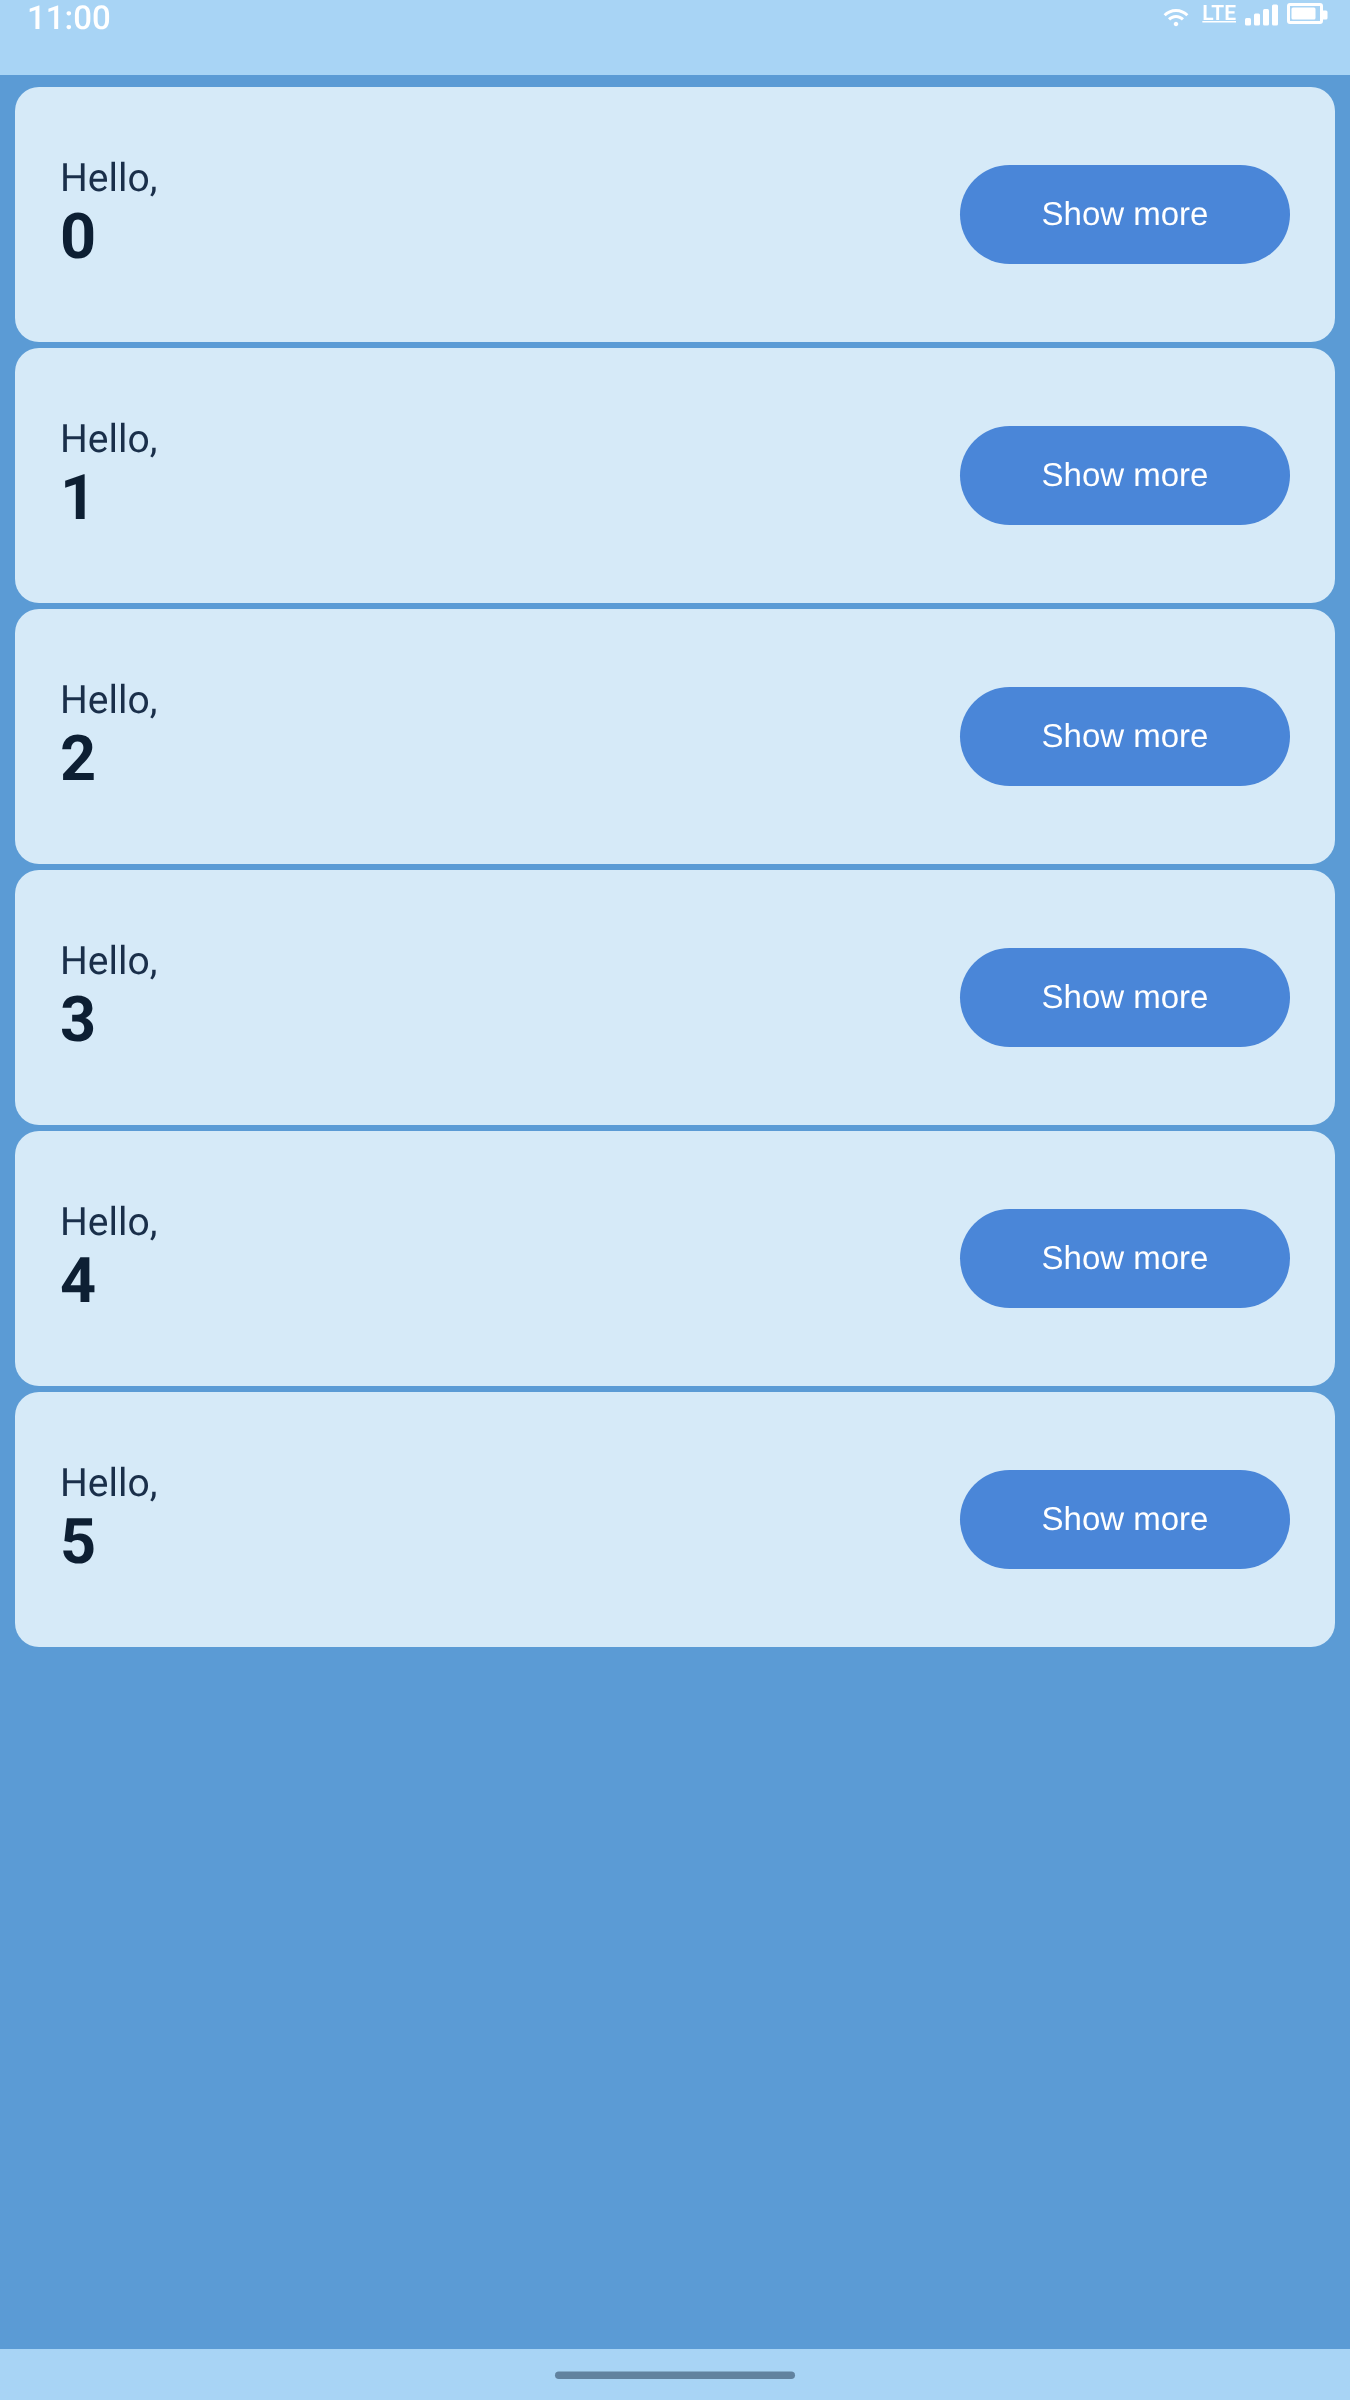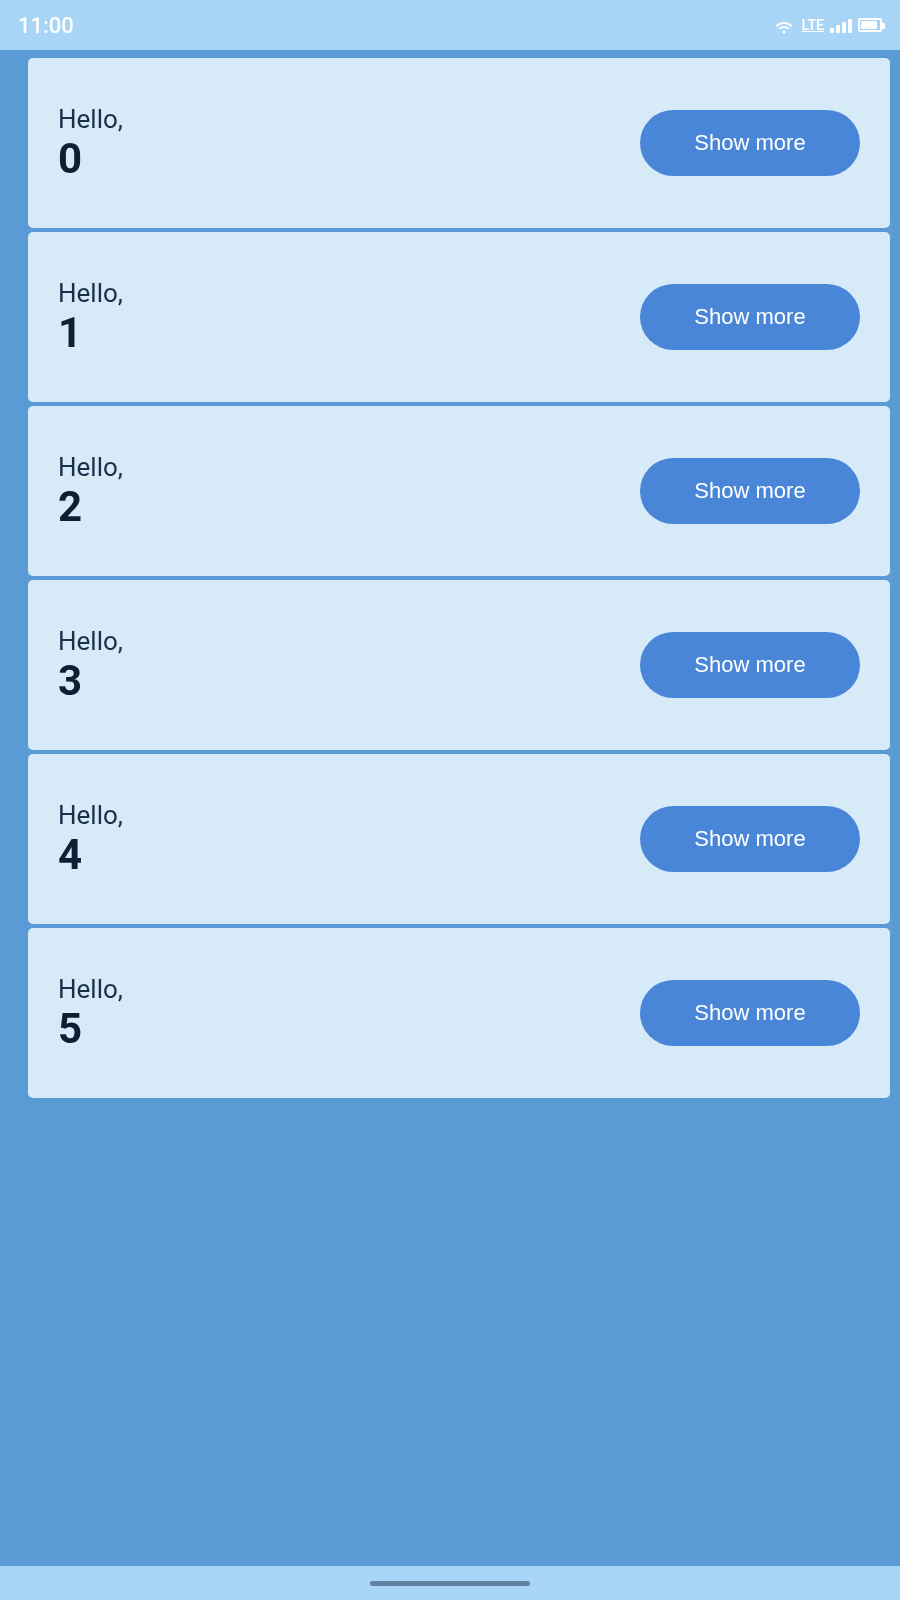--- a/index.html
+++ b/index.html
@@ -13,21 +13,21 @@
       display: flex;
       flex-direction: column;
     }
 
     
     .status-bar {
       width: 100%;
       height: 50px;
       background-color: #a8d4f5;
       display: flex;
-      align-items: center;
+      align-items: flex-start;
       justify-content: space-between;
       padding: 0 18px;
     }
 
     .status-time {
       color: white;
       font-size: 22px;
       font-weight: 500;
     }
 
@@ -93,27 +93,26 @@
       display: flex;
       flex-direction: column;
       gap: 4px;
       padding: 8px 10px 20px 10px;
       background-color: #5b9bd5;
     }
 
     
     .card {
       background-color: #d6eaf8;
-      border-radius: 5px;
+      border-radius: 16px;
       padding: 30px 30px;
       display: flex;
       align-items: center;
       justify-content: space-between;
       min-height: 170px;
-      margin-left: 18px;
     }
 
     .card-text {
       display: flex;
       flex-direction: column;
       gap: 2px;
     }
 
     .card-hello {
       font-size: 26px;

